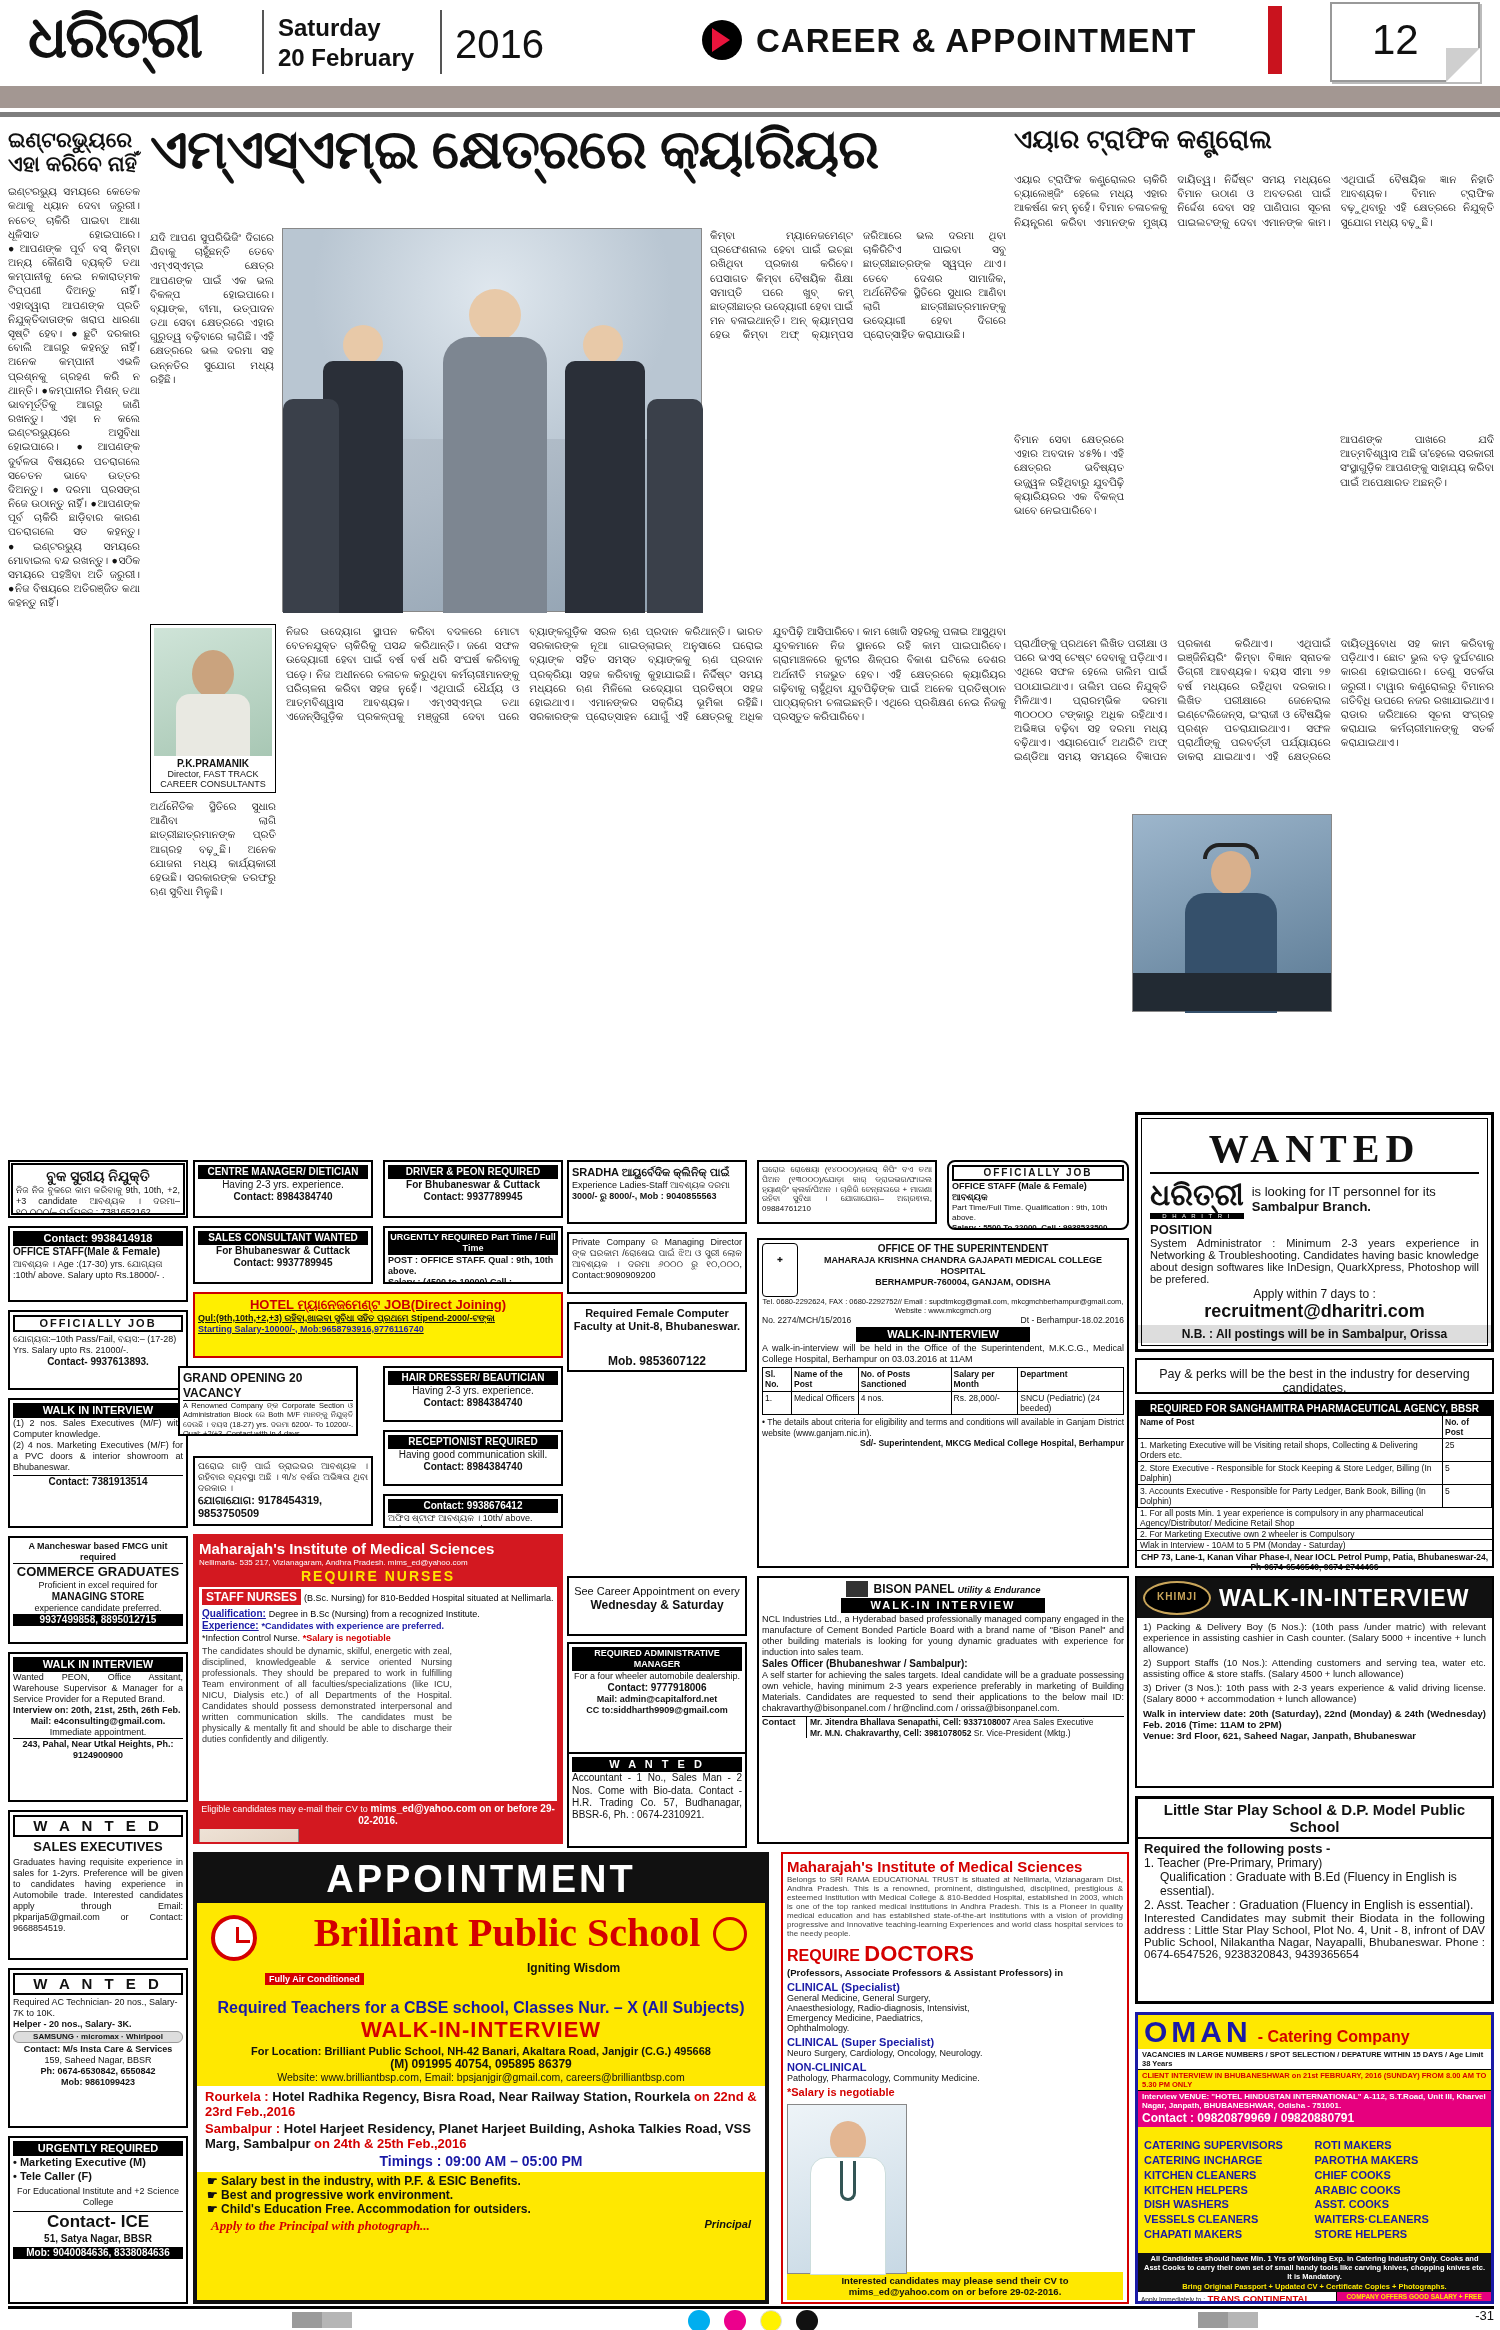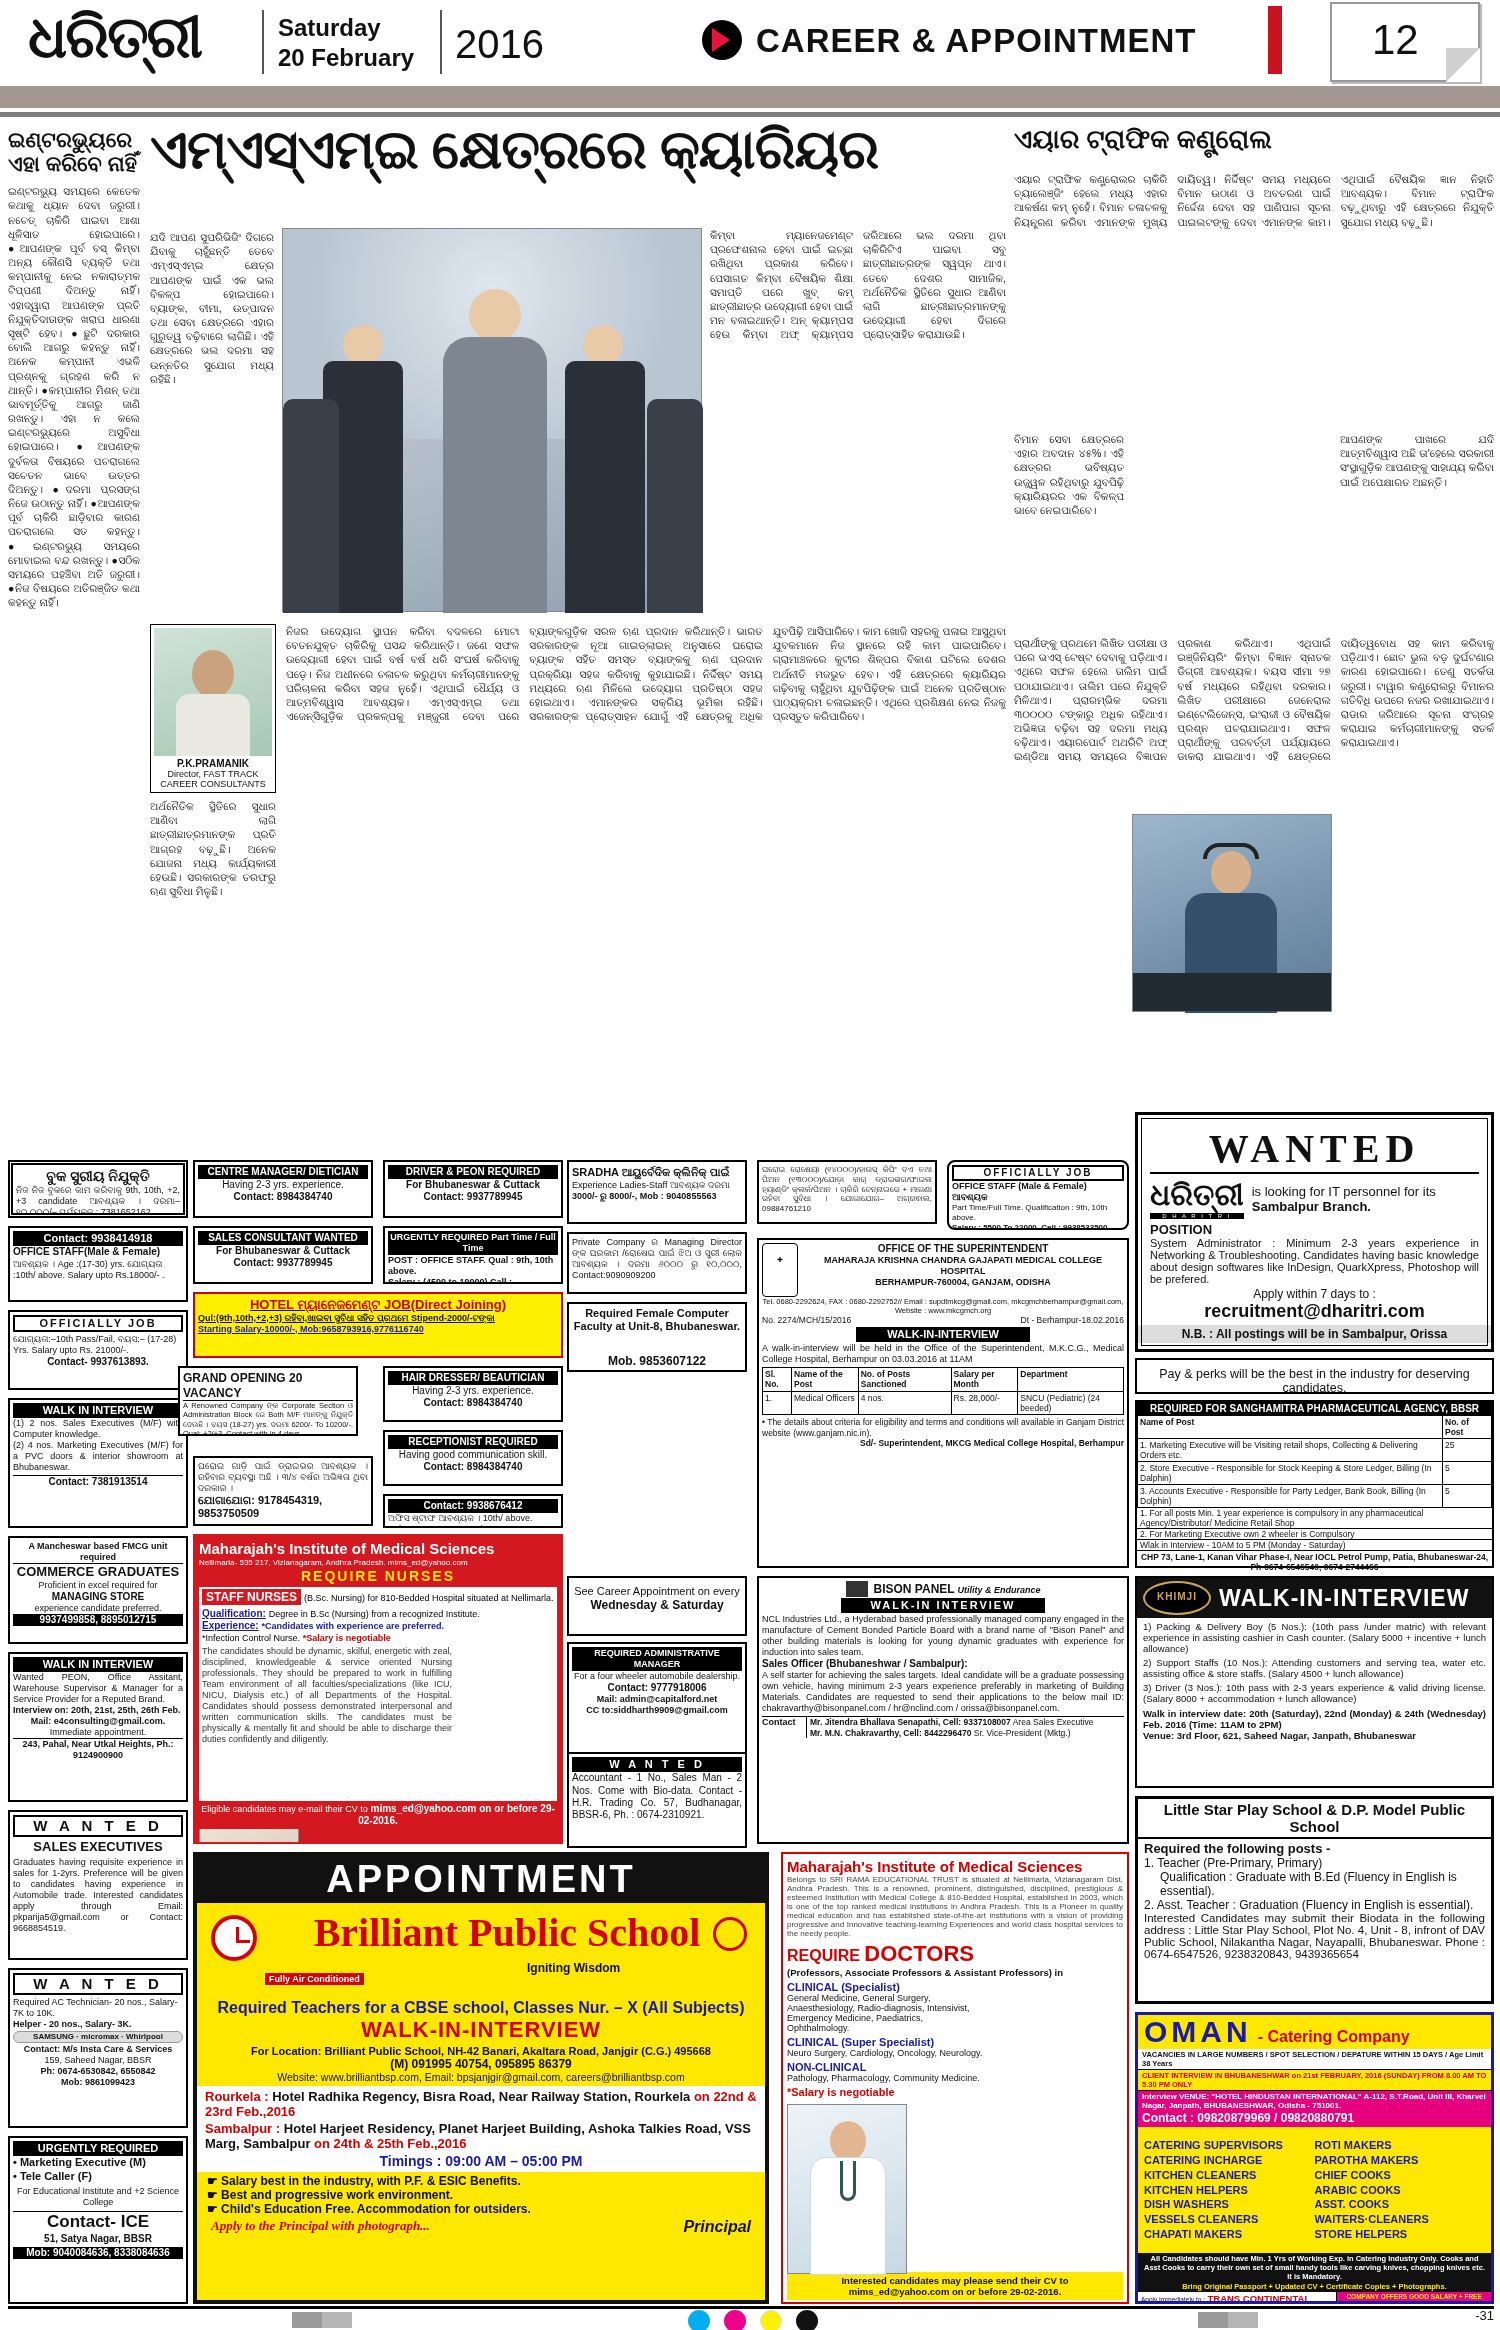--- a/index.html
+++ b/index.html
@@ -337,21 +337,21 @@
       </div>
     </div>
     <div class="tbar" style="width:200px;margin:1px auto;letter-spacing:2px;">WALK-IN INTERVIEW</div>
     <div style="font-size:9px;" class="jus">NCL Industries Ltd., a Hyderabad based professionally managed company engaged in the manufacture of Cement Bonded Particle Board with a brand name of "Bison Panel" and other building materials is looking for young dynamic graduates with experience for induction into sales team.</div>
     <div style="font-size:10px;" class="b">Sales Officer (Bhubaneshwar / Sambalpur):</div>
     <div style="font-size:9px;" class="jus">A self starter for achieving the sales targets. Ideal candidate will be a graduate possessing own vehicle, having minimum 2-3 years experience preferably in marketing of Building Materials. Candidates are requested to send their applications to the below mail ID: chakravarthy@bisonpanel.com / hr@nclind.com / orissa@bisonpanel.com.</div>
     <div style="display:flex;border-top:1px solid #000;margin-top:2px;">
       <div class="b" style="font-size:9px;width:44px;border-right:1px solid #000;">Contact</div>
       <div style="flex:1;font-size:8.5px;padding-left:3px;">
         <div><span class="b">Mr. Jitendra Bhallava Senapathi, Cell: 9337108007</span> <span>Area Sales Executive</span></div>
-        <div><span class="b">Mr. M.N. Chakravarthy, Cell: 8442296470</span> <span>Sr. Vice-President (Mktg.)</span></div>
+        <div><span class="b">Mr. M.N. Chakravarthy, Cell: 3981078052</span> <span>Sr. Vice-President (Mktg.)</span></div>
       </div>
     </div>
   </div>
 
   <div class="abs" style="left:193px;top:1852px;width:576px;height:452px;border:4px solid #111;background:#ffe800;">
     <div style="background:#111;color:#fff;text-align:center;font-weight:bold;font-size:38px;letter-spacing:3px;padding:2px 0;">APPOINTMENT</div>
     <div style="position:relative;height:96px;">
       <div class="abs" style="left:14px;top:12px;width:46px;height:46px;border:4px solid #d40000;border-radius:50%;background:#fff;">
         <div class="abs" style="left:21px;top:8px;width:3px;height:16px;background:#d40000;"></div>
         <div class="abs" style="left:21px;top:21px;width:14px;height:3px;background:#d40000;"></div>
@@ -371,21 +371,21 @@
       <div style="margin-top:2px;"><span class="b red">Sambalpur :</span> <span class="b">Hotel Harjeet Residency, Planet Harjeet Building, Ashoka Talkies Road, VSS Marg, Sambalpur</span> <span class="b red">on 24th &amp; 25th Feb.,2016</span></div>
       <div class="ctr b blue" style="font-size:14px;margin-top:2px;">Timings : 09:00 AM – 05:00 PM</div>
     </div>
     <div style="padding:2px 10px;font-size:12px;font-weight:bold;">
       <div>☛ Salary best in the industry, with P.F. &amp; ESIC Benefits.</div>
       <div>☛ Best and progressive work environment.</div>
       <div>☛ Child's Education Free. Accommodation for outsiders.</div>
     </div>
     <div style="display:flex;justify-content:space-between;padding:0 14px;">
       <span class="b i red" style="font-size:13px;font-family:'Liberation Serif',serif;">Apply to the Principal with photograph...</span>
-      <span class="b i" style="font-size:16px;">Principal</span>
+      <span class="b i" style="font-size:11px;">Principal</span>
     </div>
   </div>
 
   <div class="abs" style="left:781px;top:1852px;width:348px;height:452px;border:2px solid #d40000;background:#fff;padding:4px;box-sizing:border-box;overflow:hidden;">
     <div class="b red" style="font-size:15px;">Maharajah's Institute of Medical Sciences</div>
     <div style="font-size:8px;color:#444;" class="jus">Belongs to SRI RAMA EDUCATIONAL TRUST is situated at Nellimarla, Vizianagaram Dist, Andhra Pradesh. This is a renowned, prominent, distinguished, disciplined, prestigious &amp; esteemed Institution with Medical College &amp; 810-Bedded Hospital, established in 2003, which is one of the top ranked medical institutions in Andhra Pradesh. This is a Pioneer in quality medical education and has established state-of-the-art institutions with a vision of providing progressive and Innovative teaching-learning Experiences and world class hospital services to the needy people.</div>
     <div style="margin-top:3px;">
       <span class="b red" style="font-size:16px;">REQUIRE</span>
       <span class="b red" style="font-size:22px;">DOCTORS</span>
     </div>

